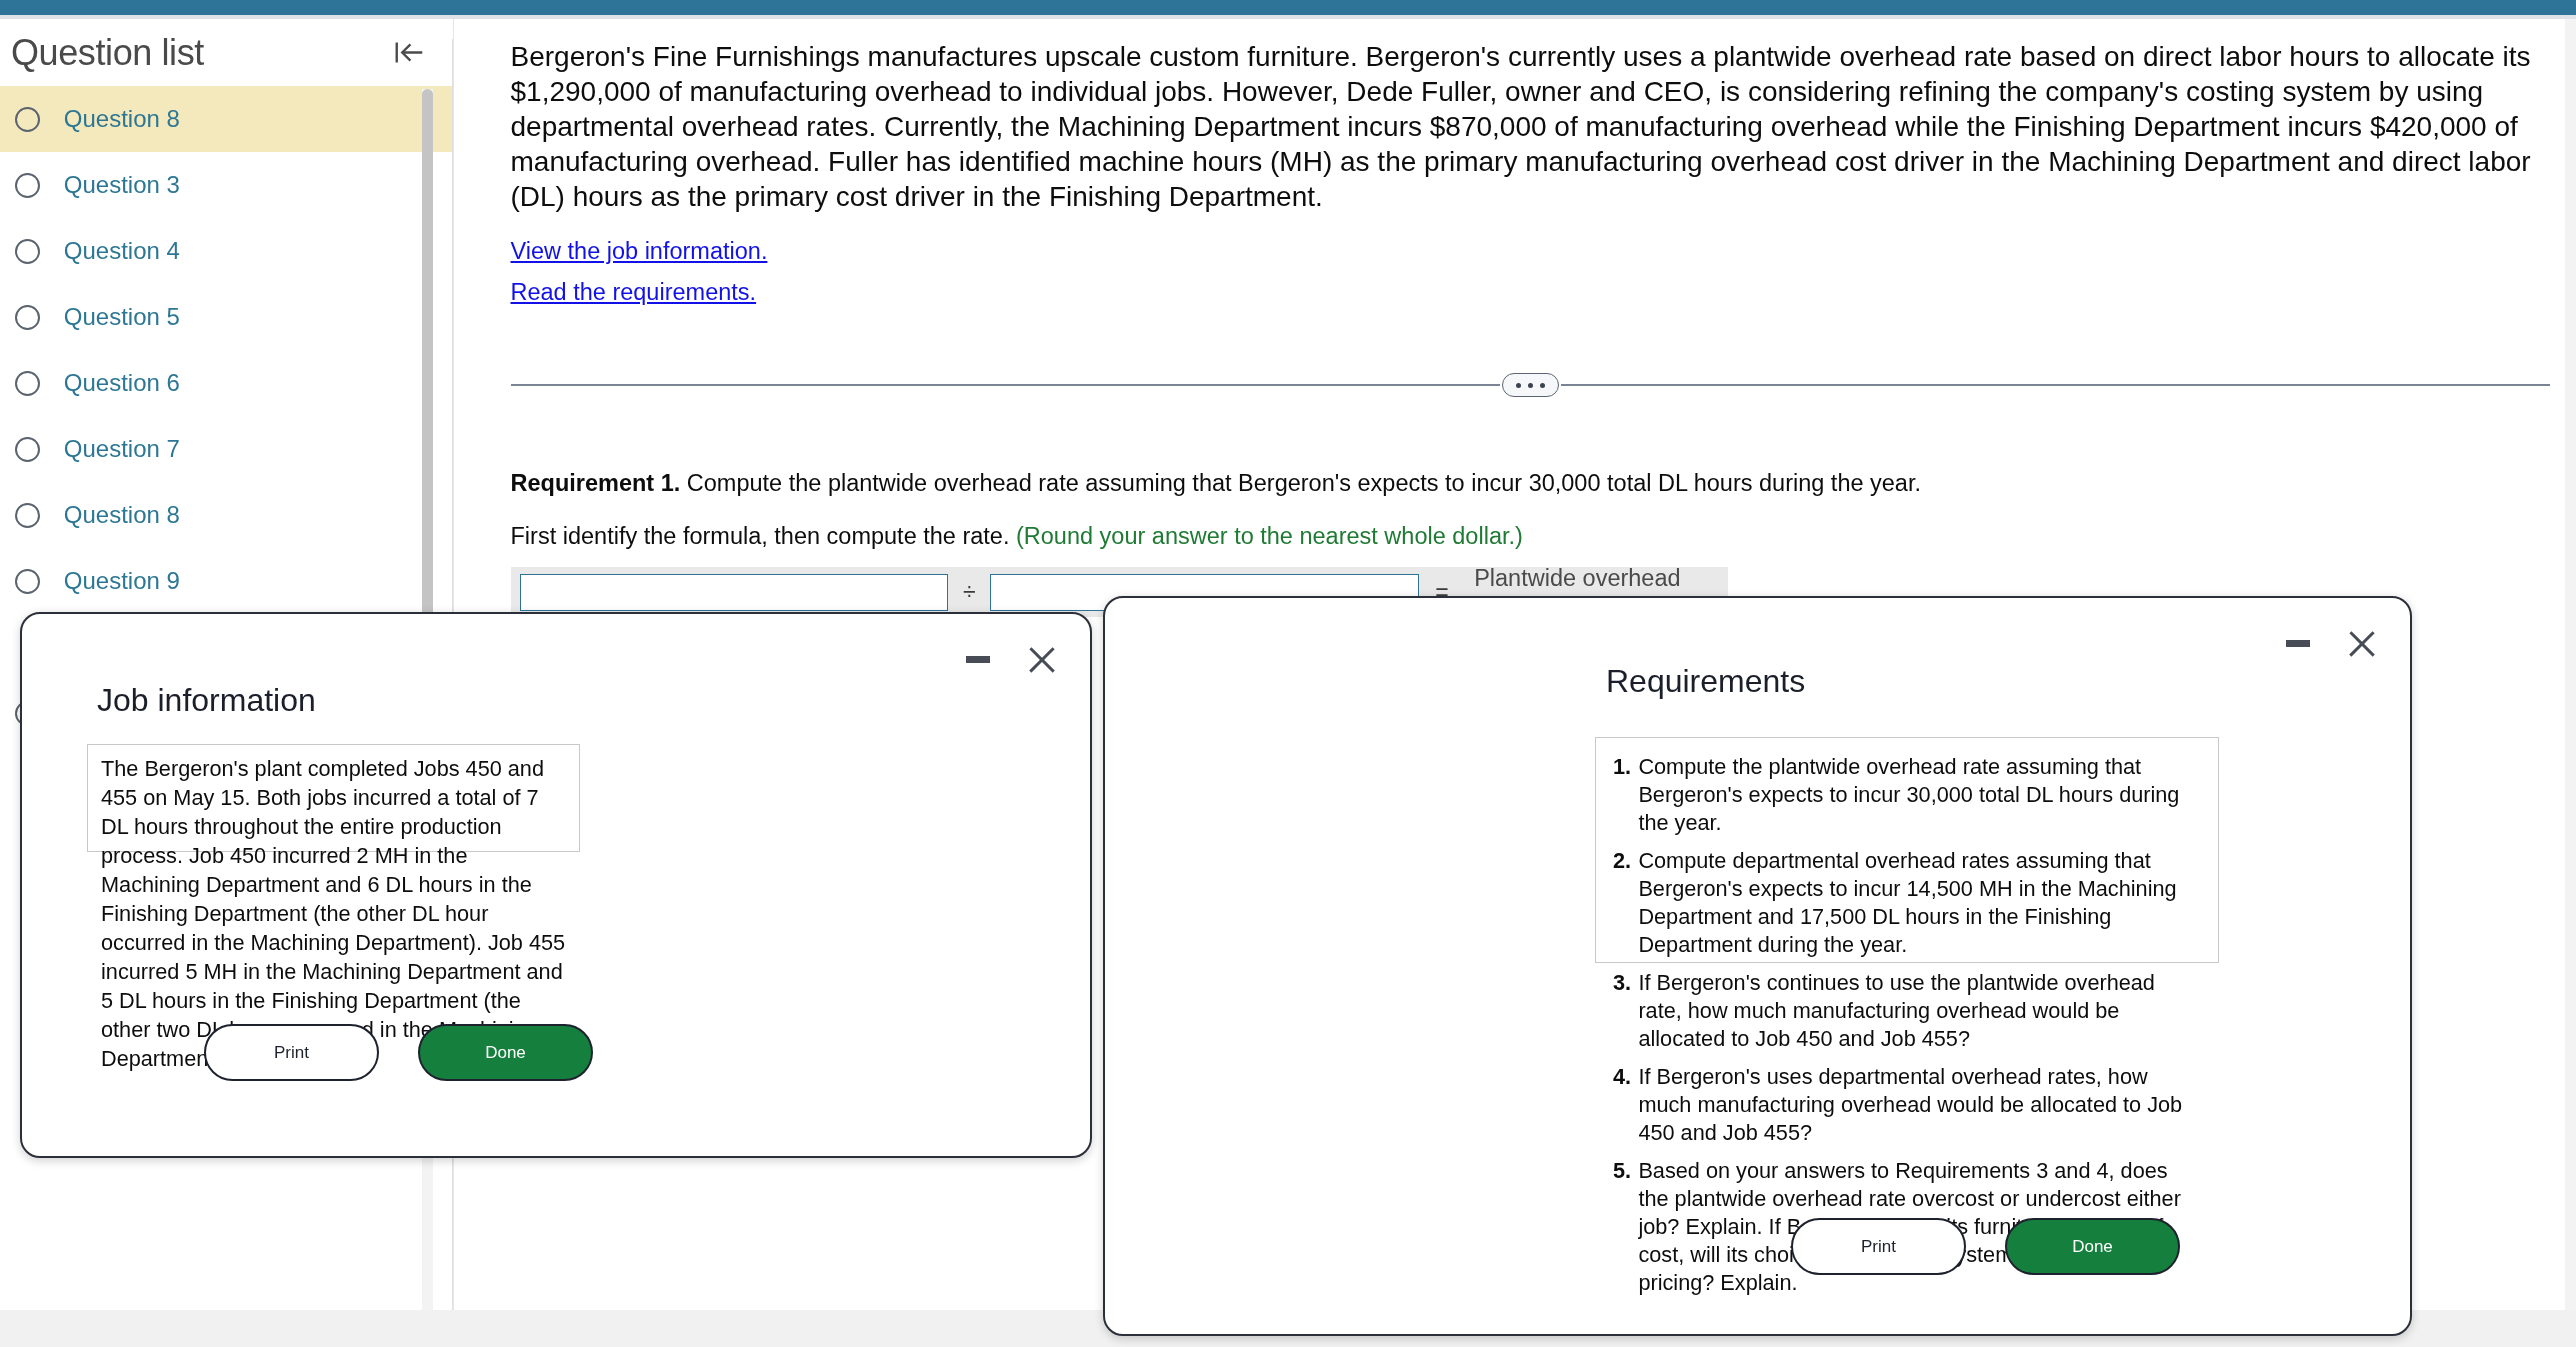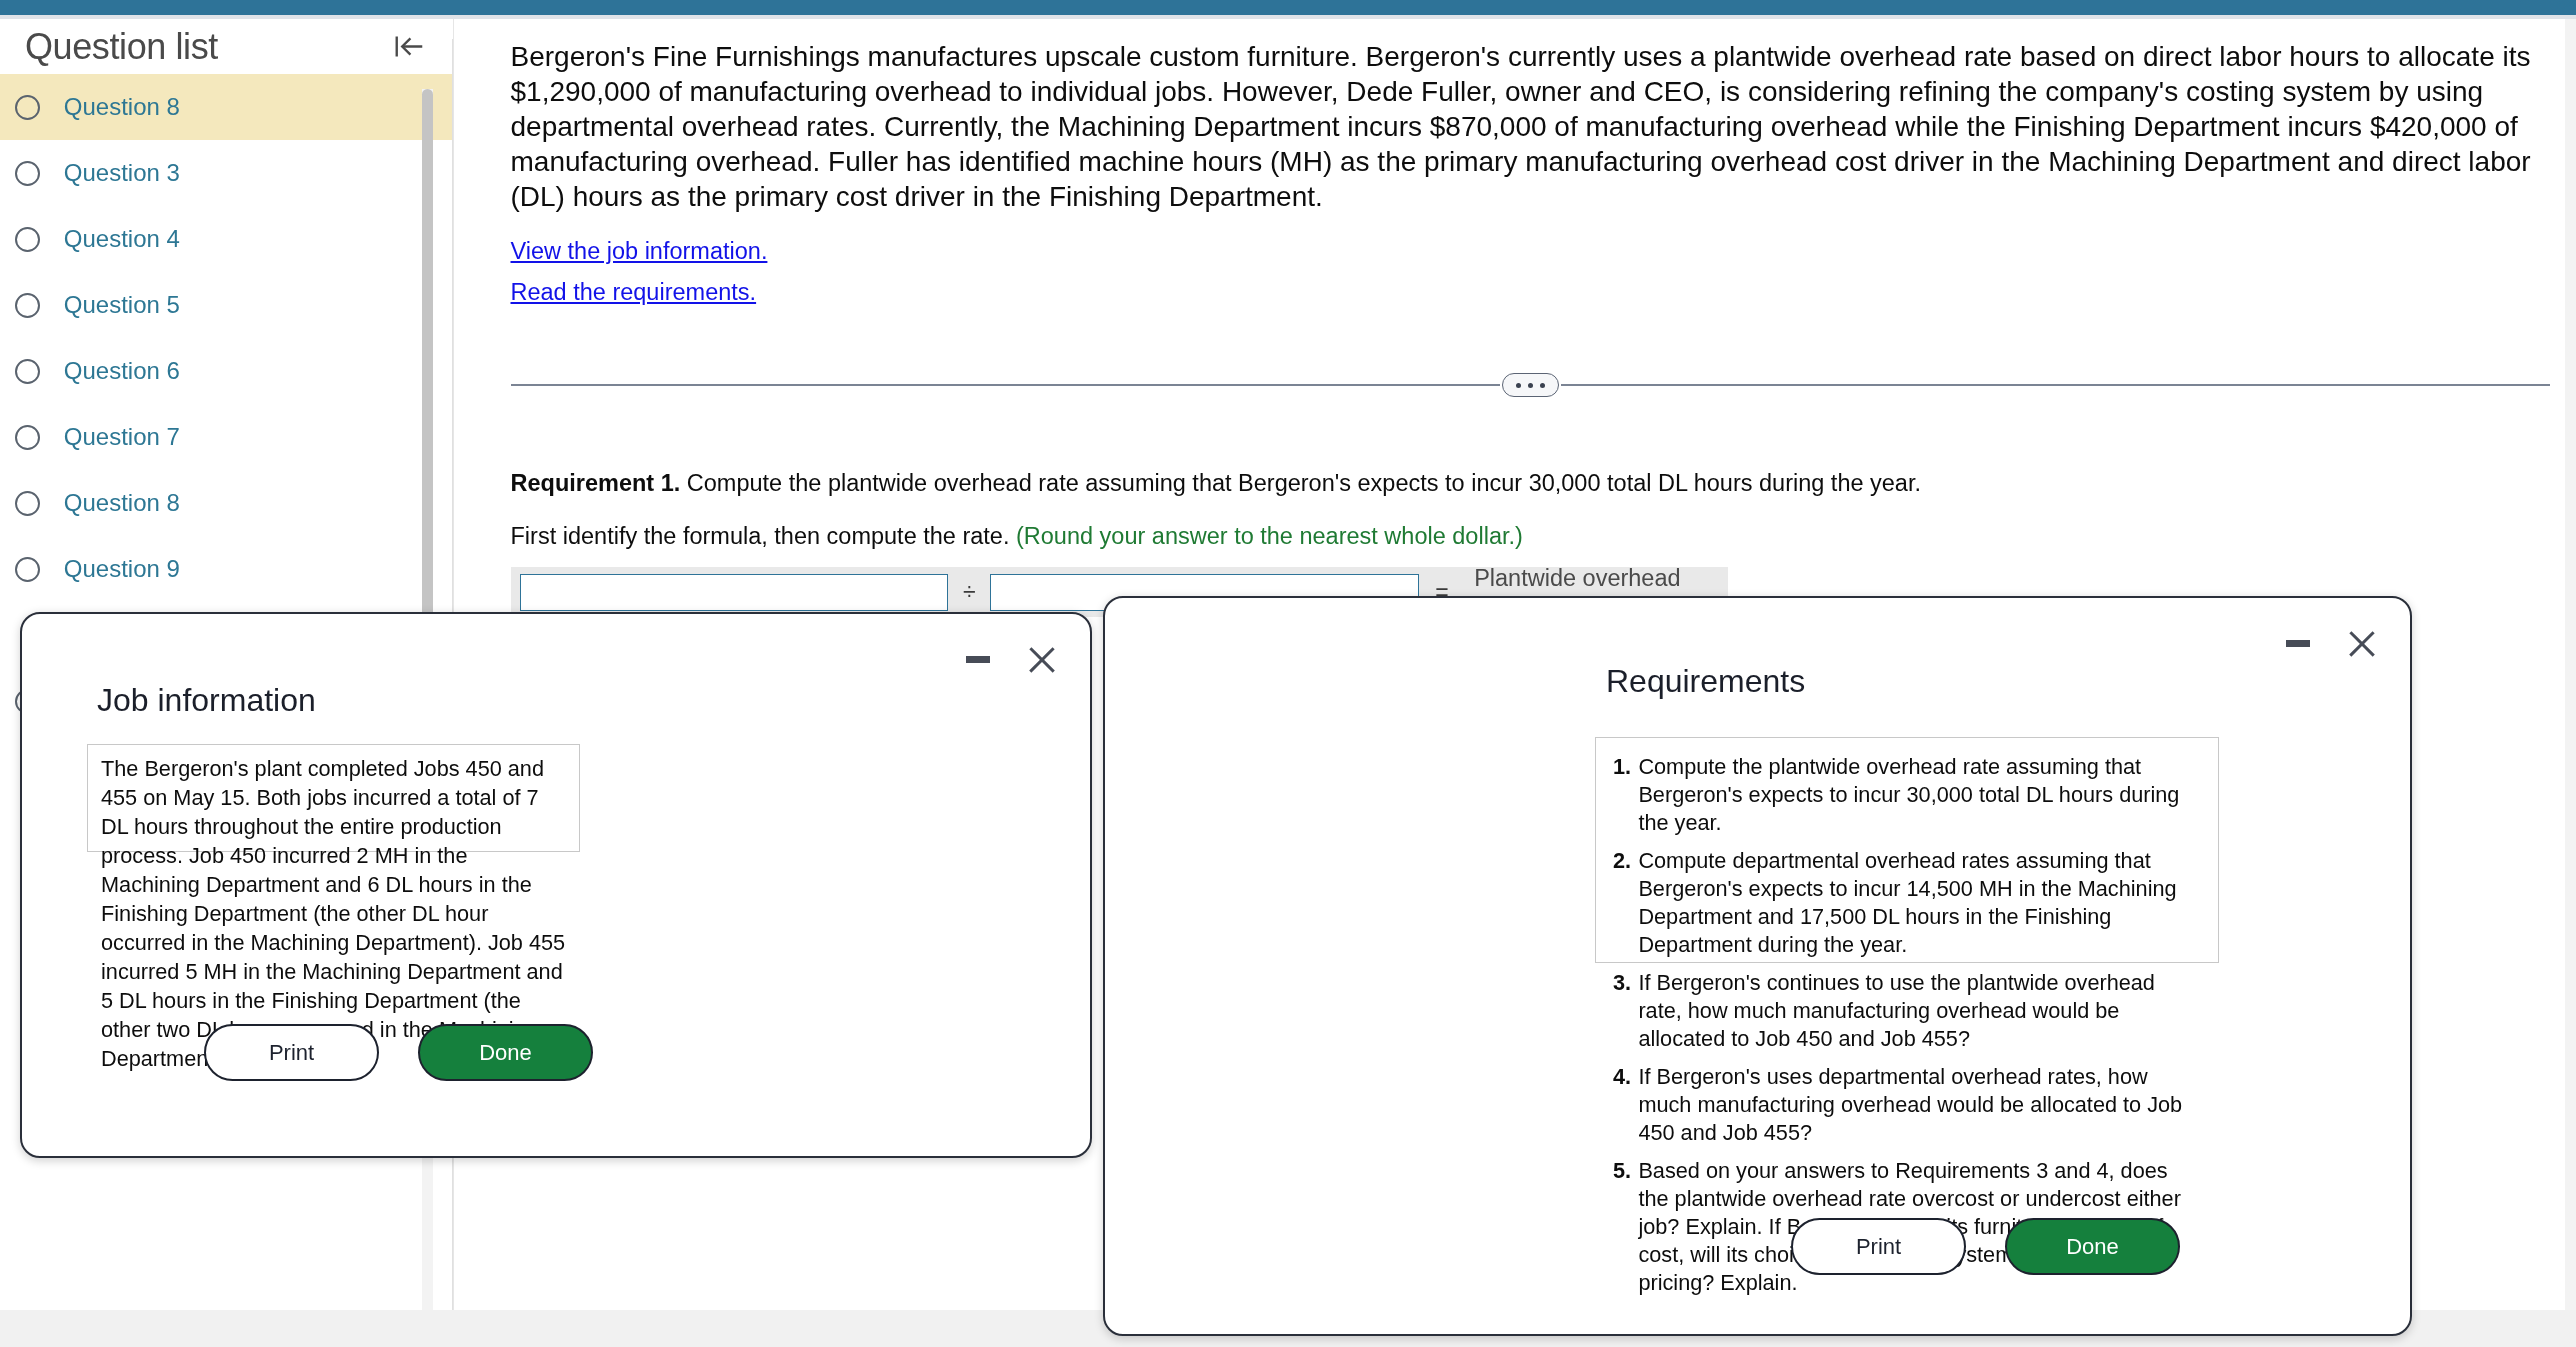--- a/index.html
+++ b/index.html
@@ -25,23 +25,23 @@
 
   
   .sidebar {
     position: absolute; top: 19.4px; left: 0;
     width: 454px; height: 1291px;
     background: #ffffff;
     border-right: 0.9px solid #e6e6e6;
   }
   .sidebar-header {
     position: relative;
-    height: 55px;
+    height: 67px;
     display: flex; align-items: center;
-    padding: 0 22px 0 25px;
+    padding: 0 22px 0 11px;
   }
   .sidebar-title {
     font-size: 36px; color: #4a4a4a; font-weight: 400;
     letter-spacing: -0.4px;
     white-space: nowrap;
   }
   .collapse-btn {
     position: absolute; right: 25px; top: 50%;
     transform: translateY(-50%);
     width: 37px; height: 37px;
@@ -255,21 +255,21 @@
   .modal-actions {
     position: absolute;
     display: flex; gap: 39px;
   }
   #job-actions { left: 182px; top: 410px; }
   #req-actions { left: 686px; top: 620px; }
 
   .btn {
     height: 57px;
     border-radius: 29px;
-    font-size: 22px;
+    font-size: 17px;
     font-family: "Liberation Sans", sans-serif;
     cursor: pointer;
     display: flex; align-items: center; justify-content: center;
   }
   .btn-print {
     width: 175px;
     background: #ffffff;
     border: 2.8px solid #1d222e;
     color: #1d222e;
   }

